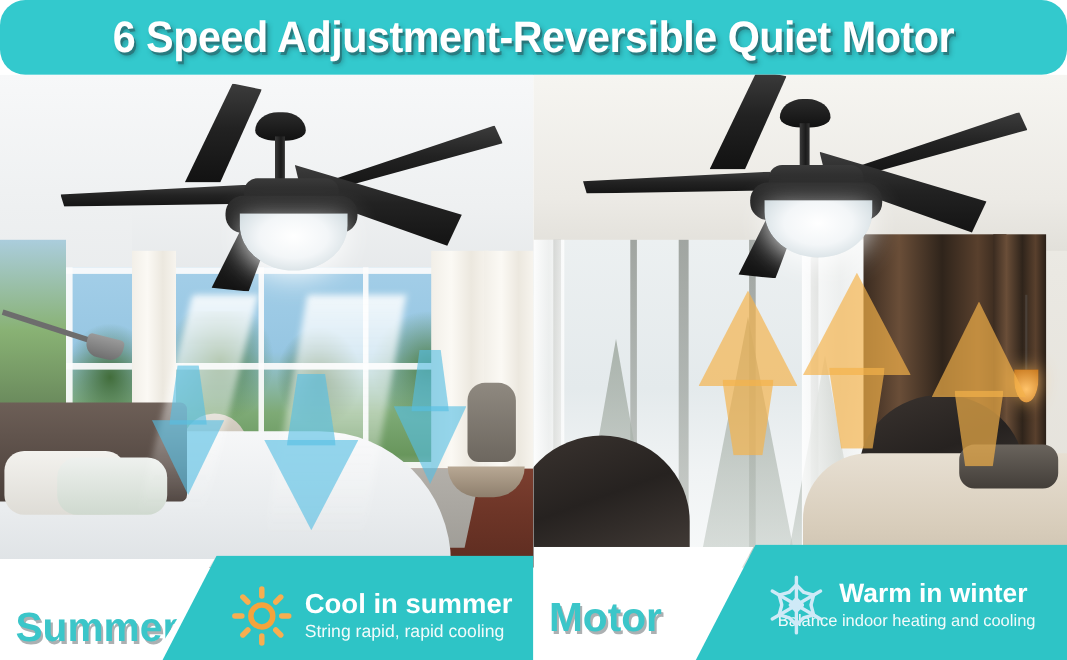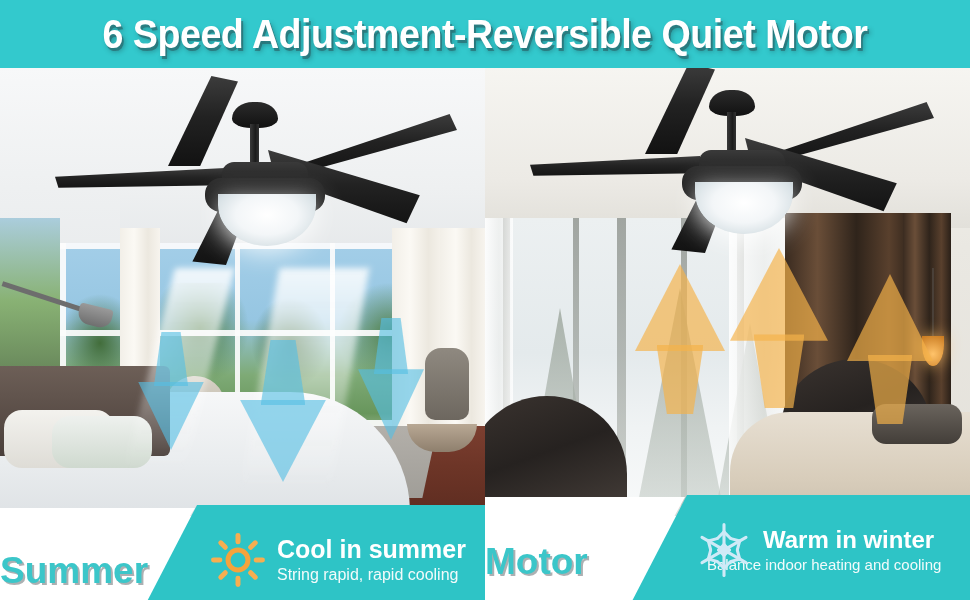--- a/index.html
+++ b/index.html
@@ -21,20 +21,21 @@
   
   .top-banner {
     position: absolute;
     left: 0; top: 0;
     width: 970px;
     height: 68px;
     background: #33c9cd;
     display: flex;
     align-items: center;
     justify-content: center;
+    border-radius: 23px;
   }
   .headline {
     font-family: "Liberation Sans Narrow", "Liberation Sans", sans-serif;
     font-weight: bold;
     font-size: 40px;
     letter-spacing: -0.5px;
     color: #ffffff;
     transform: scaleX(0.94);
     text-shadow: 2px 3px 0 rgba(40,70,75,0.45), 3px 4px 5px rgba(20,50,55,0.35);
     white-space: nowrap;
@@ -307,20 +308,21 @@
     align-items: center;
   }
   .season-plate.l { top: 18px; clip-path: polygon(0 0, 195px 0, 138px 92px, 0 92px); }
   .season-plate.r { top: 7px;  clip-path: polygon(0 0, 200px 0, 143px 103px, 0 103px); }
 
   .season-label {
     font-weight: bold;
     font-size: 37px;
     color: #3bc6c9;
     text-shadow: 2px 2px 0 rgba(70,80,85,.45);
+    padding-left: 14px;
     white-space: nowrap;
   }
   .season-plate.l .season-label { margin-top: 16px; }
   .season-plate.r .season-label { margin-top: 20px; }
 
   .feature-panel {
     position: absolute;
     height: 110px;
     background: #2ec4c6;
     display: flex;

